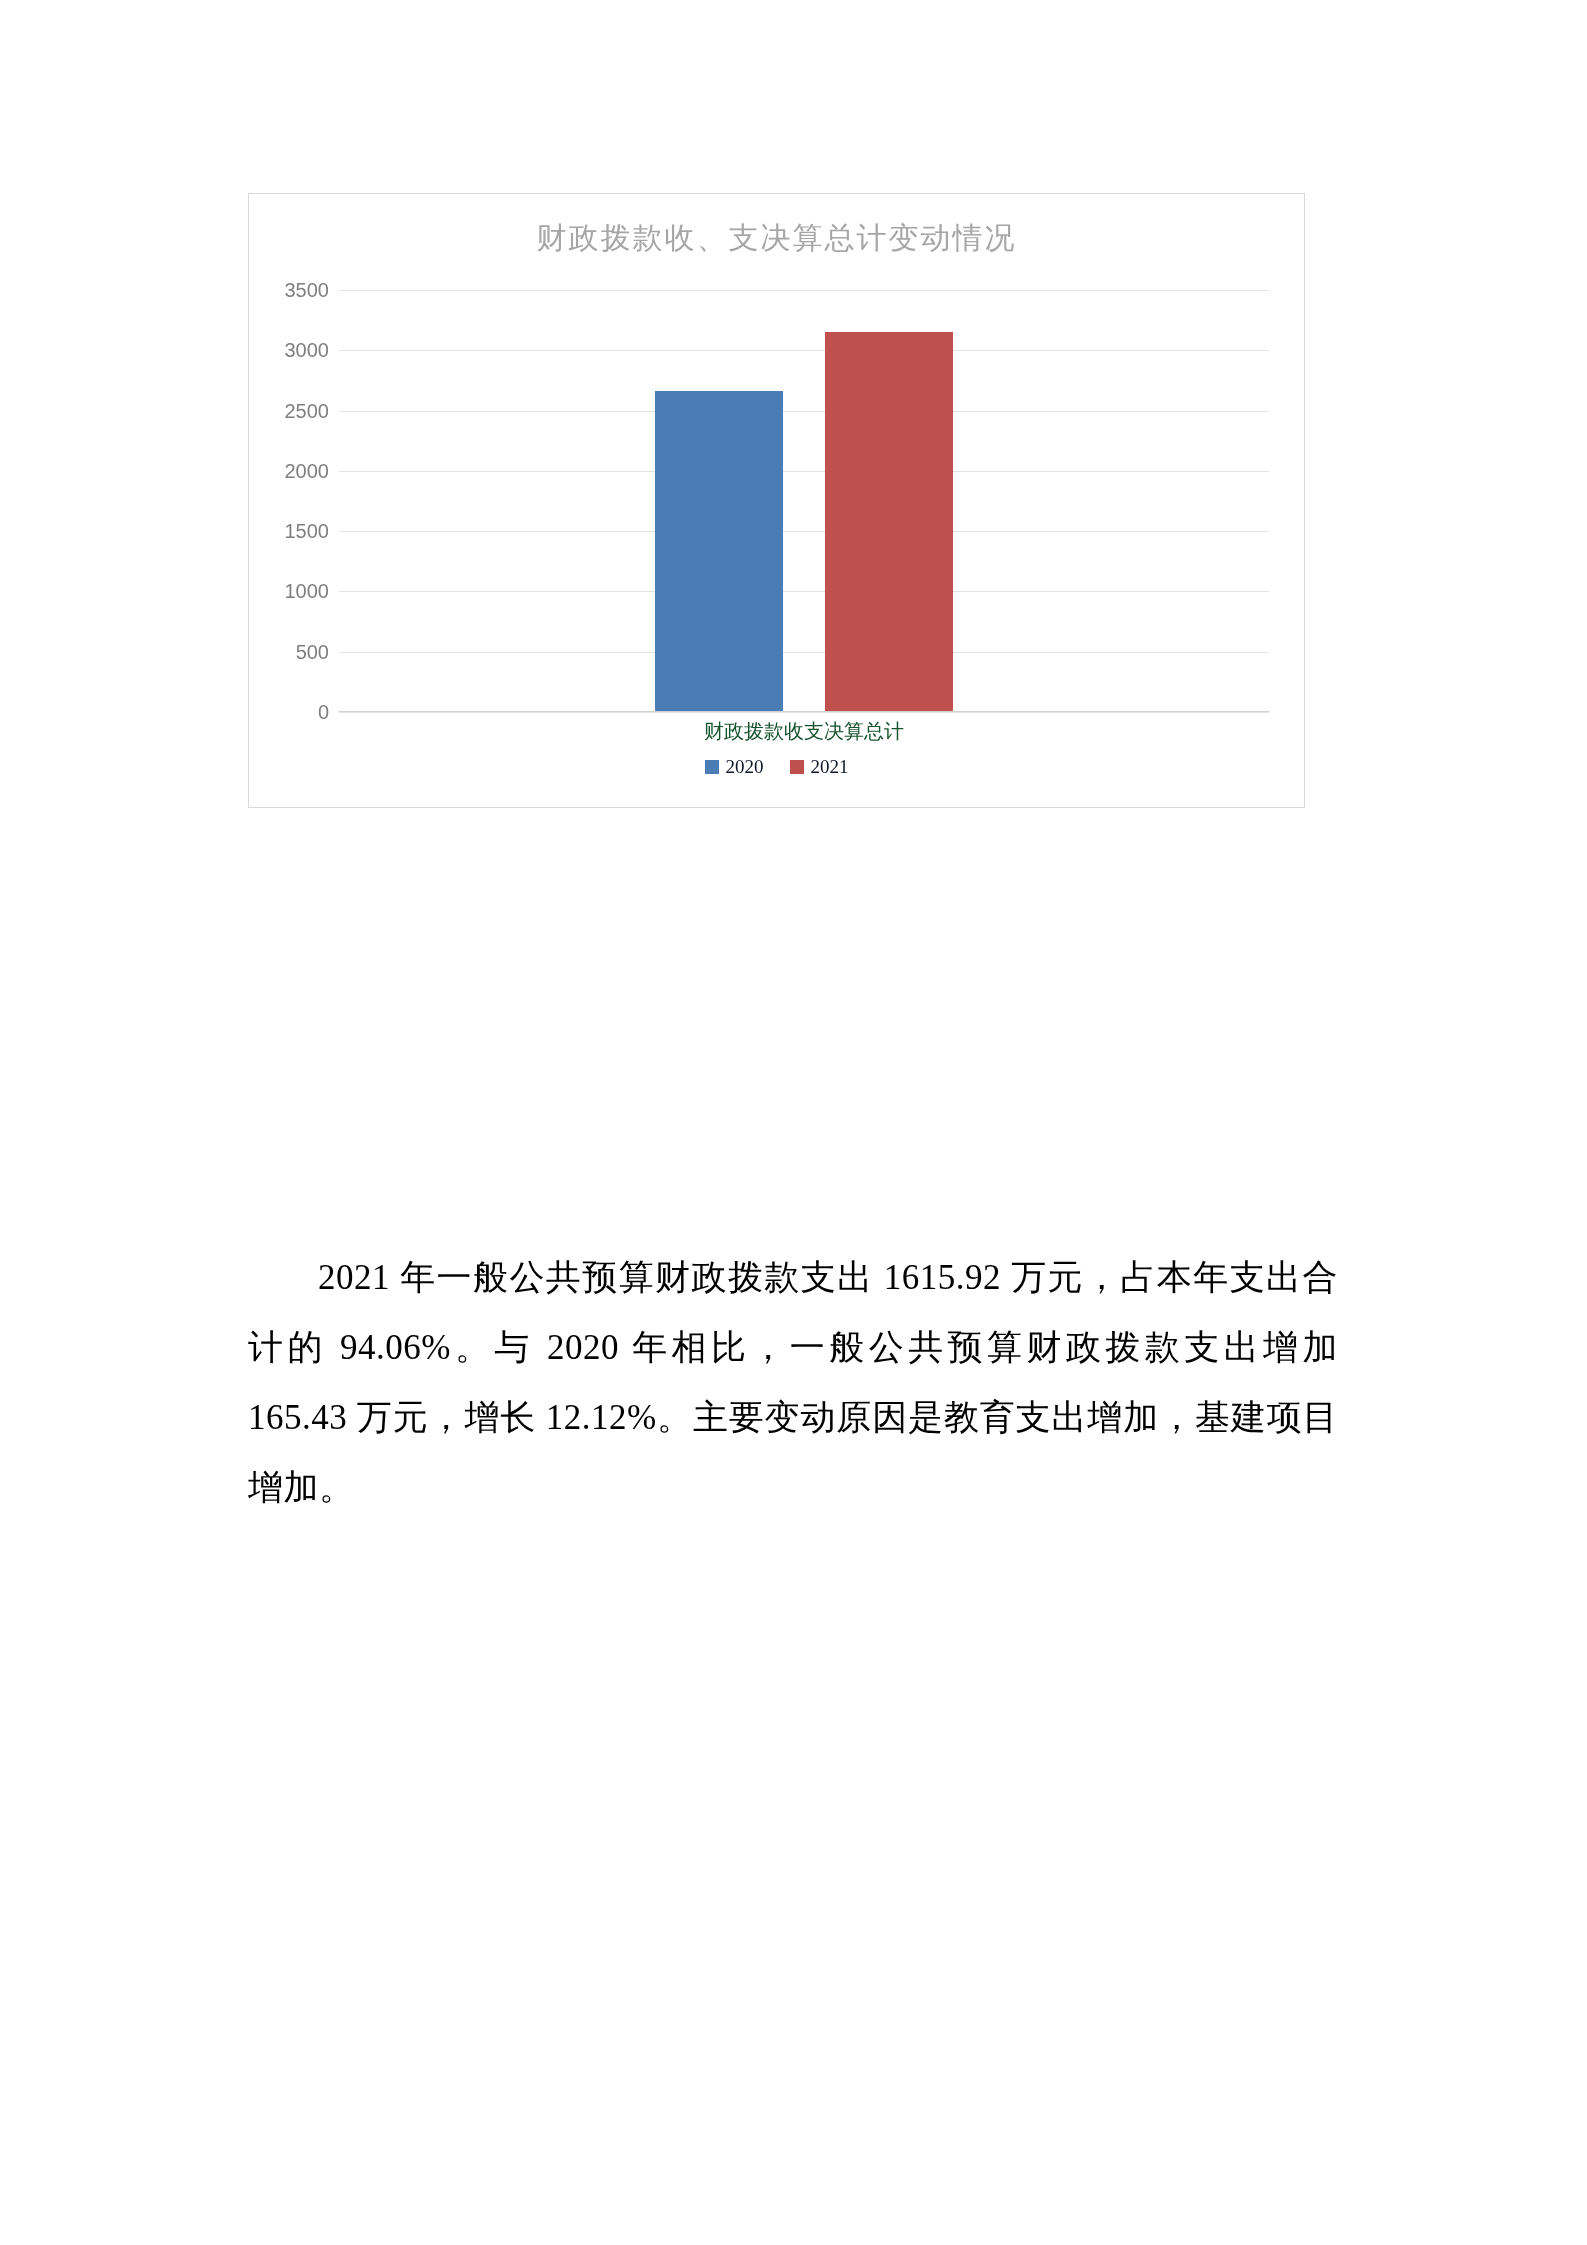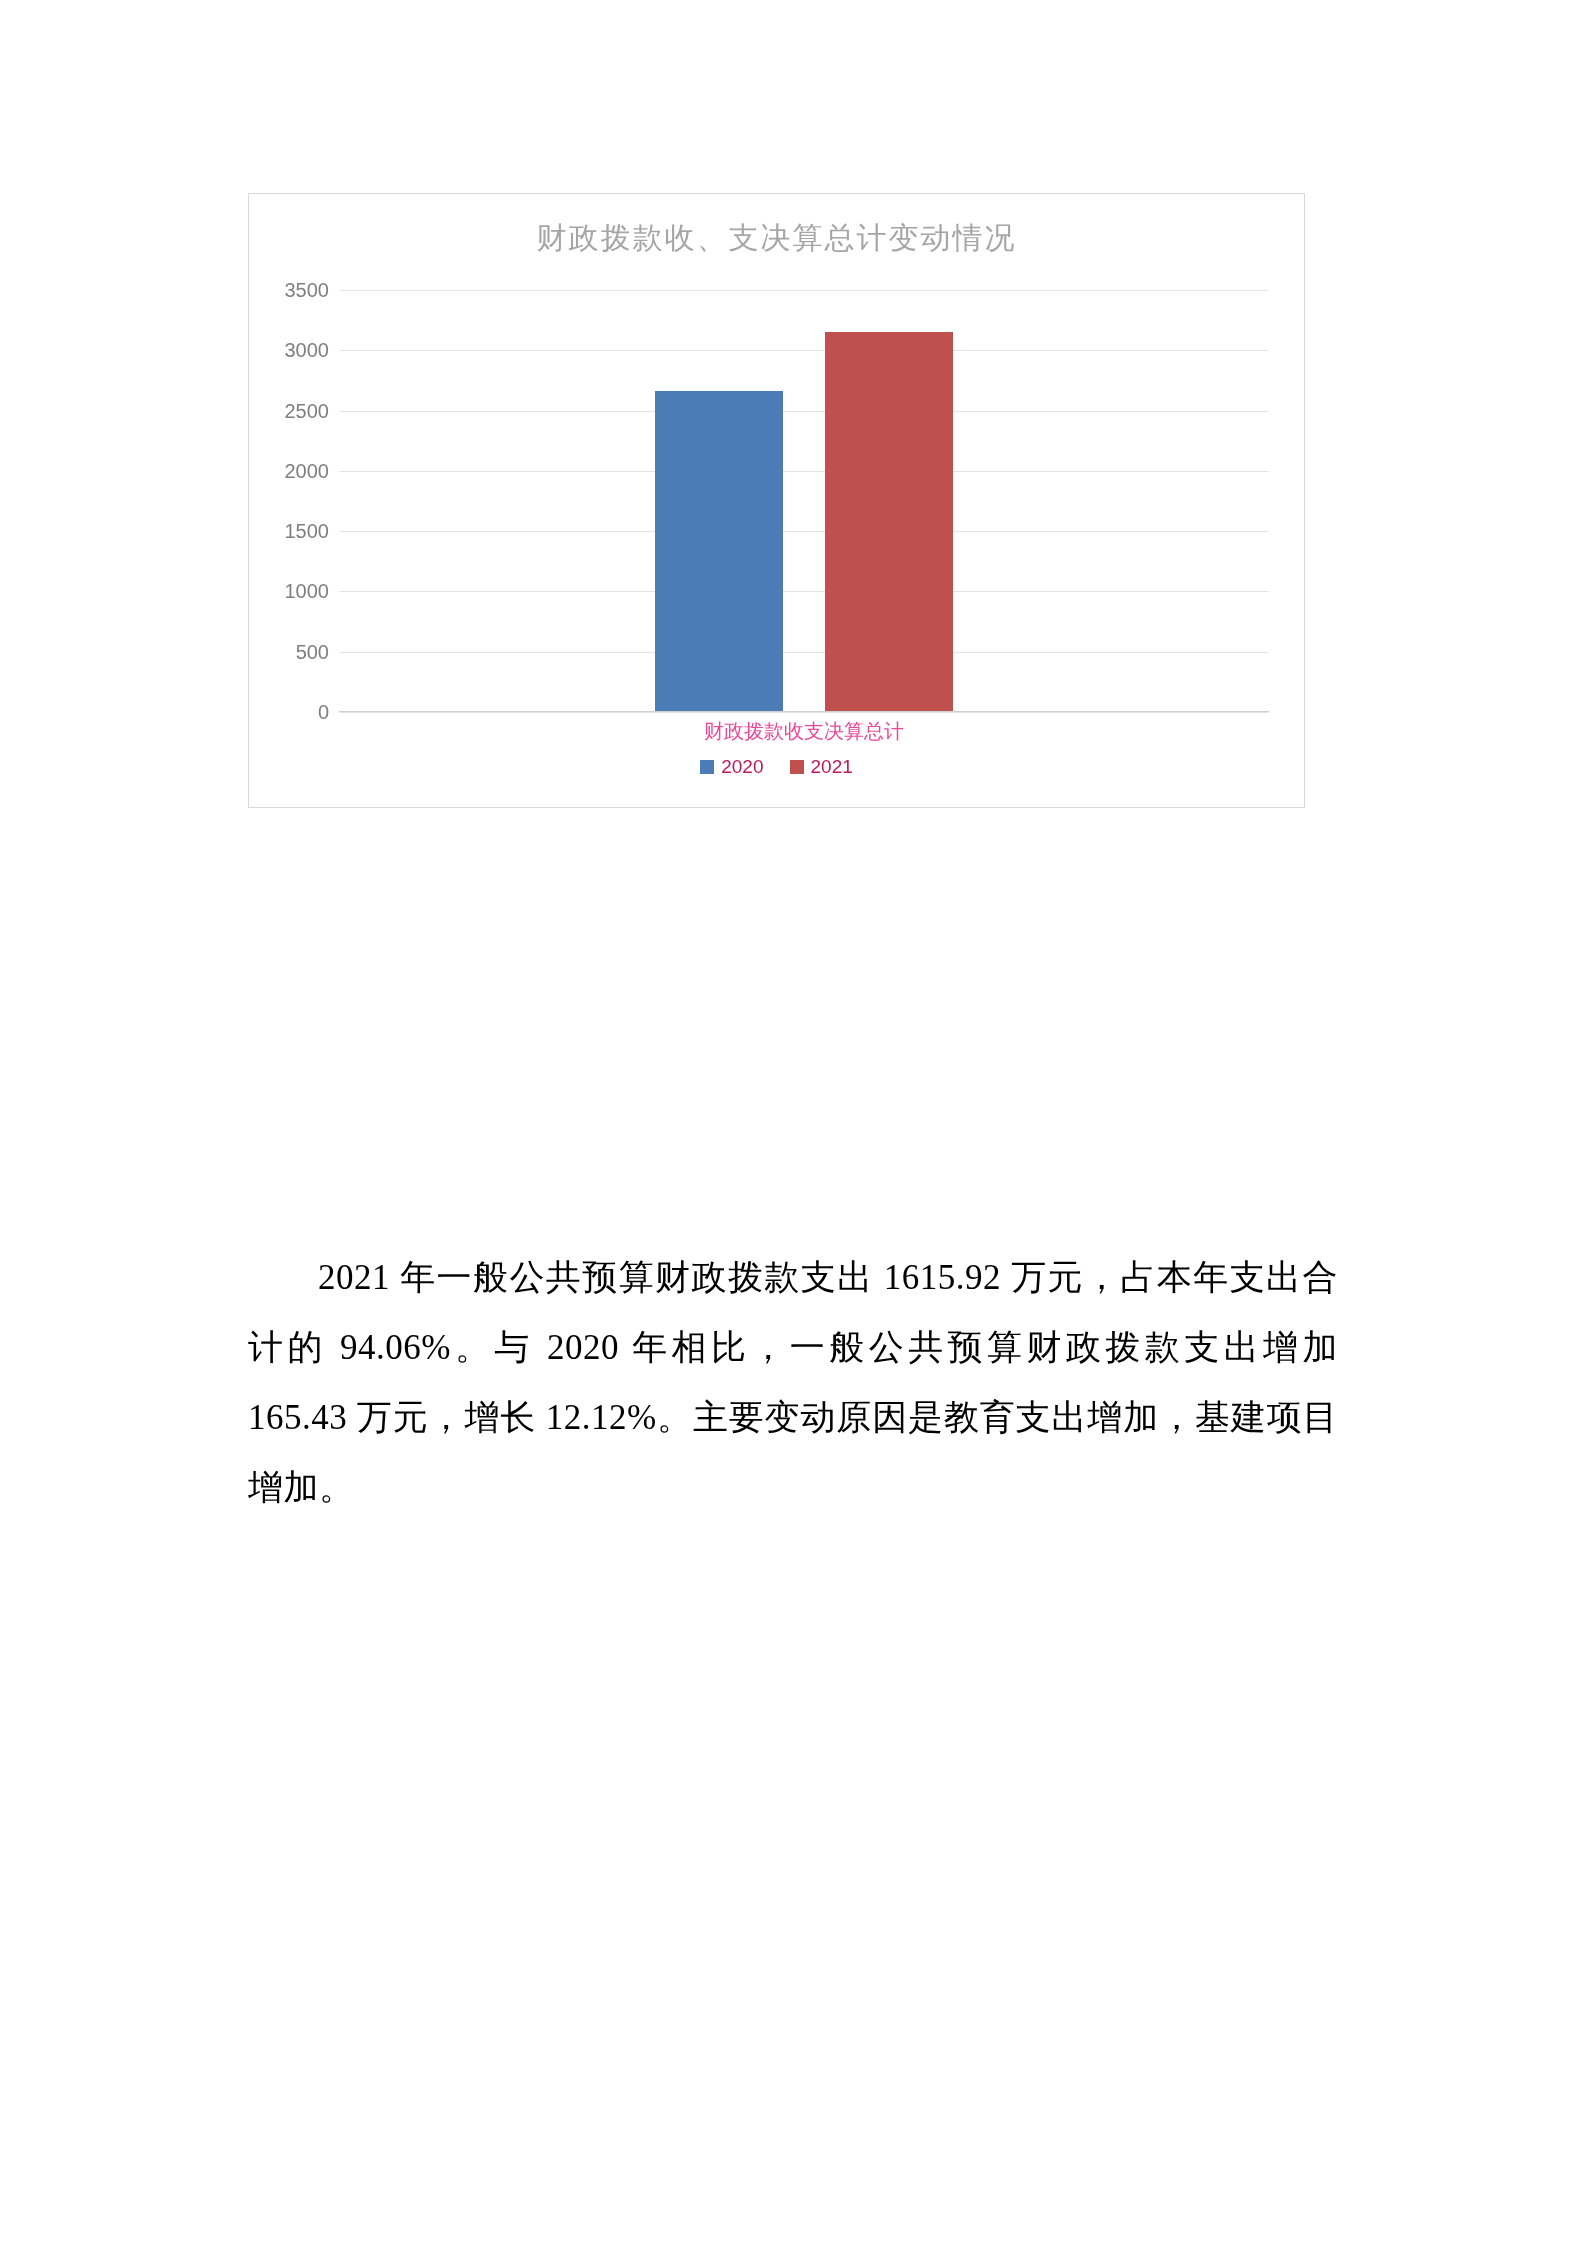--- a/index.html
+++ b/index.html
@@ -99,40 +99,40 @@
   }
 
   .cat-label {
     position: absolute;
     left: 90px;
     top: 524px;
     width: 930px;
     text-align: center;
     font-family: "Liberation Sans", "DejaVu Sans", sans-serif;
     font-size: 20px;
-    color: #ec4899;
+    color: #14532d;
   }
 
   .legend {
     position: absolute;
     left: 0;
     top: 562px;
     width: 100%;
     display: flex;
     justify-content: center;
     align-items: center;
     gap: 26px;
   }
   .legend-item {
     display: flex;
     align-items: center;
     gap: 7px;
-    font-family: Liberation Sans, sans-serif;
+    font-family: Liberation Serif, serif;
     font-size: 19px;
-    color: #be185d;
+    color: #0f172a;
   }
   .legend-swatch {
     width: 14px;
     height: 14px;
     display: inline-block;
   }
 
   
   .text-block {
     position: absolute;

